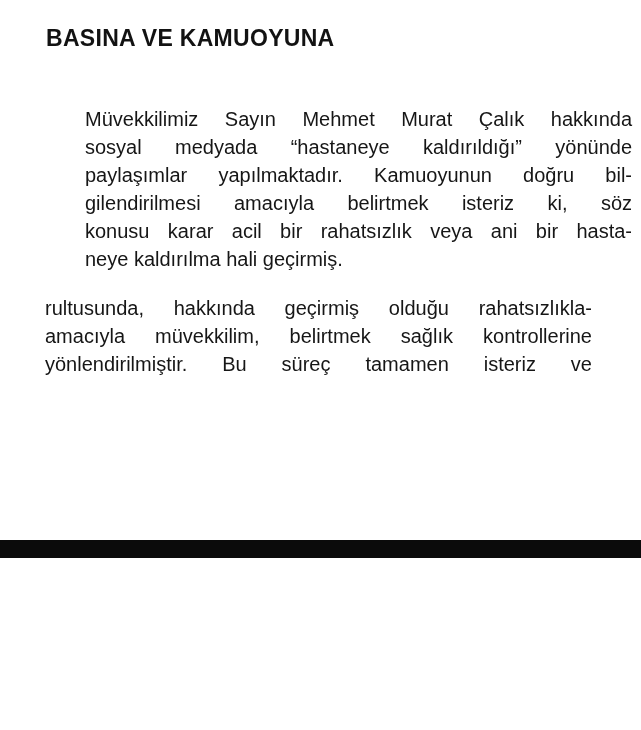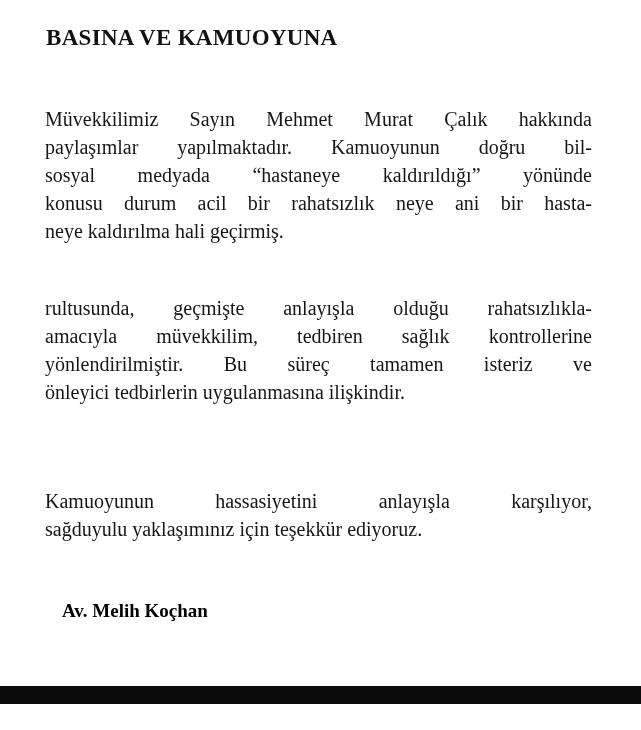--- a/index.html
+++ b/index.html
@@ -3,24 +3,24 @@
 <meta charset="utf-8">
 <style>
   html, body {
     margin: 0;
     padding: 0;
     background: #ffffff;
   }
   .page {
     position: relative;
     width: 641px;
-    height: 704px;
+    height: 558px;
     background: #ffffff;
     overflow: hidden;
-    font-family: Liberation Serif, serif;
+    font-family: Liberation Sans, sans-serif;
     color: #141414;
   }
   .title {
     position: absolute;
     top: 24px;
     left: 46px;
     margin: 0;
     font-size: 23px;
     line-height: 28px;
     font-weight: 700;
@@ -29,21 +29,21 @@
   }
   .para {
     position: absolute;
     left: 45px;
     width: 547px;
     font-size: 20px;
     line-height: 28px;
     font-weight: 400;
     color: #161616;
   }
-  .para-1 { top: 105px; }
+  .para-1 { top: 105px; margin-left: 40px; }
   .para-2 { top: 294px; }
   .para-3 { top: 487px; }
   .line {
     text-align: justify;
     text-align-last: justify;
     white-space: normal;
   }
   .line.last {
     text-align: left;
     text-align-last: left;
@@ -69,37 +69,33 @@
 </style>
 </head>
 <body>
 
 <div class="page">
 
   <h1 class="title">BASINA VE KAMUOYUNA</h1>
 
   <div class="para para-1">
     <div class="line">Müvekkilimiz Sayın Mehmet Murat Çalık hakkında</div>
+    <div class="line">sosyal medyada “hastaneye kaldırıldığı” yönünde</div>
     <div class="line">paylaşımlar yapılmaktadır. Kamuoyunun doğru bil-</div>
-    <div class="line">sosyal medyada “hastaneye kaldırıldığı” yönünde</div>
-    <div class="line">konusu durum acil bir rahatsızlık neye ani bir hasta-</div>
+    <div class="line">gilendirilmesi amacıyla belirtmek isteriz ki, söz</div>
+    <div class="line">konusu karar acil bir rahatsızlık veya ani bir hasta-</div>
     <div class="line last">neye kaldırılma hali geçirmiş.</div>
   </div>
 
   <div class="para para-2">
-    <div class="line">rultusunda, geçmişte anlayışla olduğu rahatsızlıkla-</div>
-    <div class="line">amacıyla müvekkilim, tedbiren sağlık kontrollerine</div>
+    <div class="line">rultusunda, hakkında geçirmiş olduğu rahatsızlıkla-</div>
+    <div class="line">amacıyla müvekkilim, belirtmek sağlık kontrollerine</div>
     <div class="line">yönlendirilmiştir. Bu süreç tamamen isteriz ve</div>
-    <div class="line last">önleyici tedbirlerin uygulanmasına ilişkindir.</div>
   </div>
 
-  <div class="para para-3">
-    <div class="line">Kamuoyunun hassasiyetini anlayışla karşılıyor,</div>
-    <div class="line last">sağduyulu yaklaşımınız için teşekkür ediyoruz.</div>
-  </div>
 
   <div class="signatures">
     <div class="sig">Av. Melih Koçhan</div>
   </div>
 
   <div class="footer-bar"></div>
 
 </div>
 
 </body></html>

